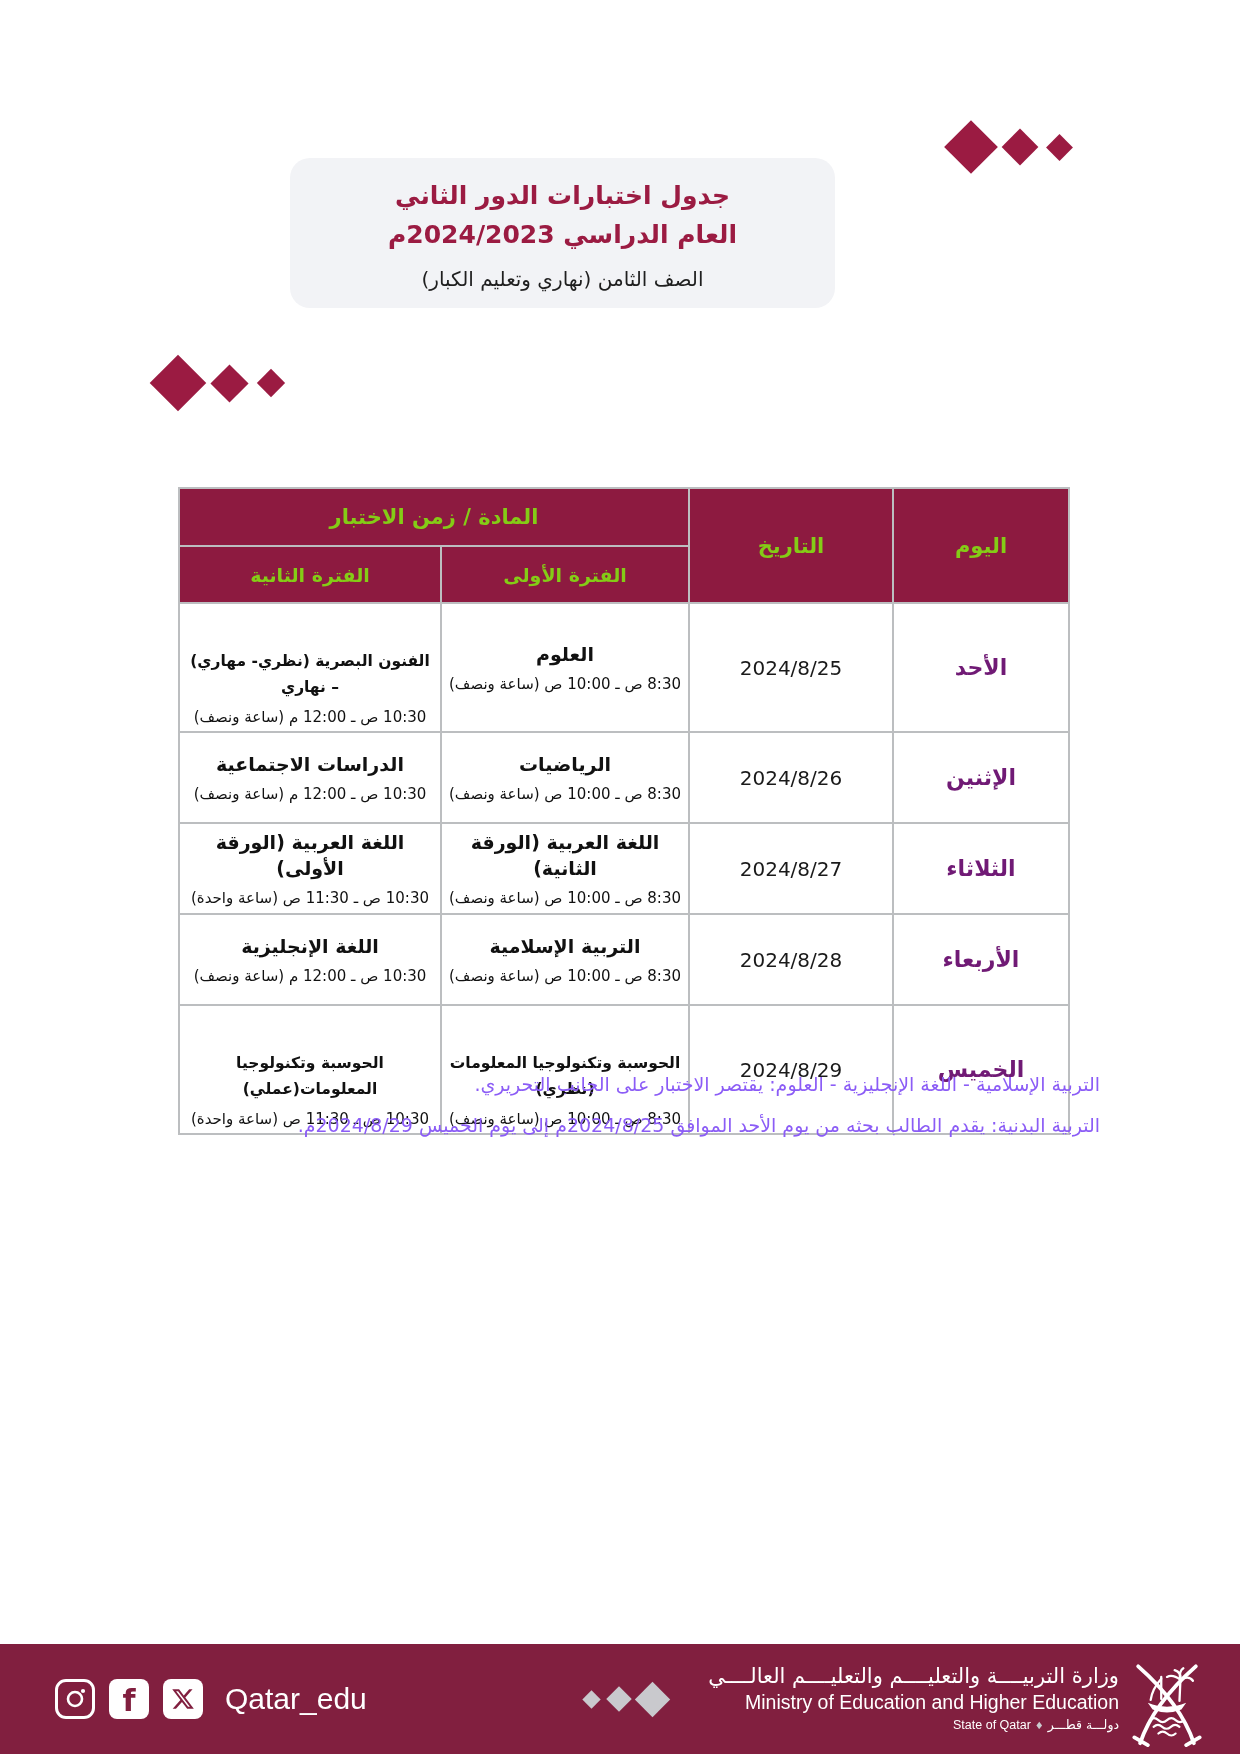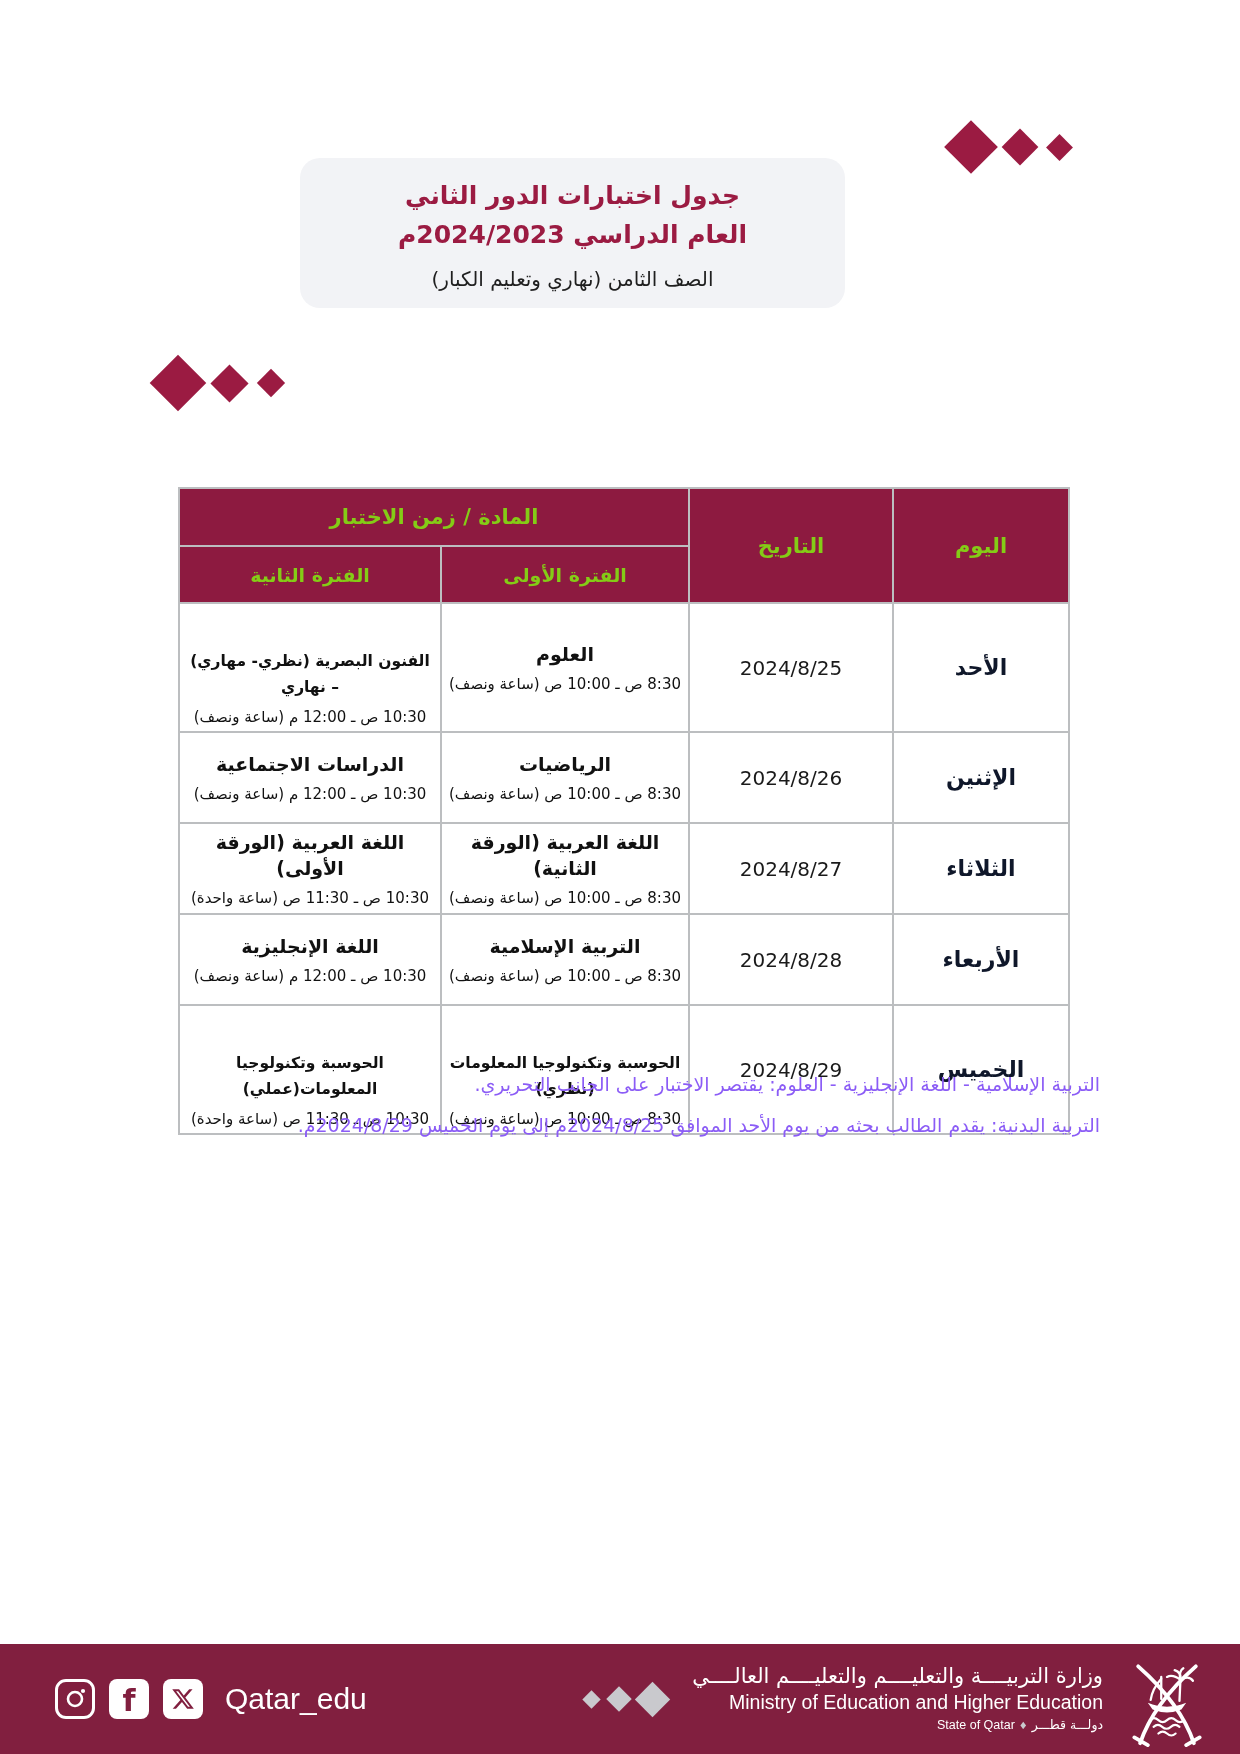--- a/index.html
+++ b/index.html
@@ -13,40 +13,40 @@
   .dm.silver { background:#C9C9CD; }
   .dm-row { position:absolute; display:flex; align-items:center; direction:ltr; }
   .dm-top-right { left:952px; top:124px; height:46px; gap:17px; }
   .dm-left { left:158px; top:358px; height:50px; gap:18px; }
   .d38{width:38px;height:38px;} .d26{width:26px;height:26px;} .d19{width:19px;height:19px;}
   .d40{width:40px;height:40px;} .d27{width:27px;height:27px;} .d20{width:20px;height:20px;}
   .d13{width:13px;height:13px;} .d18{width:18px;height:18px;} .d25{width:25px;height:25px;}
 
   
   .title-box {
-    position:absolute; left:300px; top:158px; width:545px; height:150px;
+    position:absolute; left:290px; top:158px; width:545px; height:150px;
     background:#F2F3F6; border-radius:20px;
     display:flex; flex-direction:column; align-items:center; justify-content:center;
   }
   .title-line { color:#9B1B42; font-size:25px; font-weight:bold; line-height:39px; text-align:center; }
   .subtitle { color:#1f1f1f; font-size:20px; margin-top:13px; text-align:center; }
 
   
   .exam-table {
     position:absolute; left:178px; top:487px; width:890px;
     border-collapse:collapse; table-layout:fixed; direction:rtl;
   }
   .exam-table th, .exam-table td {
     border:2px solid #BCBEC0; text-align:center; vertical-align:middle; padding:4px 6px;
   }
   .exam-table thead th { background:#8D1A40; color:#84cc16; font-weight:bold; }
   .th-main { font-size:21px; height:58px; }
   .th-sub  { font-size:19px; height:57px; }
   .exam-table tbody tr { height:91px; }
-  .cell-day  { color:#0f172a; font-weight:bold; font-size:22px; }
+  .cell-day  { color:#701a75; font-weight:bold; font-size:22px; }
   .cell-date { color:#1a1a1a; font-size:20px; direction:ltr; }
   .subject { font-weight:bold; font-size:19px; color:#111; line-height:26px; }
   .subject.small { font-size:15.5px;margin-top:40px; }
   .time { font-size:15px; color:#111; margin-top:7px; line-height:20px; }
 
   
   .notes {
     position:absolute; right:140px; top:1066px; width:960px;
     color:#8b5cf6; font-size:19px; line-height:36px; text-align:right;
   }
@@ -63,21 +63,21 @@
     display:flex; align-items:center; gap:14px;
   }
   .soc { width:40px; height:40px; border-radius:8px; display:flex; align-items:center; justify-content:center; }
   .soc.filled { background:#ffffff; }
   .soc.outline { border:3px solid #ffffff; border-radius:11px; }
   .fb-f { color:#811F3F; font-weight:bold; font-size:30px; line-height:1; transform:translateY(2px); }
   .handle { color:#ffffff; font-size:30px; font-family:"Liberation Sans", sans-serif; margin-left:8px; }
   .footer-dms { left:585px; top:0; height:110px; gap:12px; }
   .footer-right {
     position:absolute; right:25px; top:0; height:100%;
-    display:flex; align-items:center; gap:16px;
+    display:flex; align-items:center; 
   }
   .ministry-text { text-align:right; color:#ffffff; direction:rtl; }
   .ministry-ar { font-size:21px; line-height:27px; }
   .ministry-en { font-size:19.5px; line-height:25px; font-family:"Liberation Sans", sans-serif; }
   .state-line { font-size:12.5px; line-height:19px; }
   .state-line .sep { color:#C9C9CD; font-size:10px; padding:0 4px; }
   .emblem { width:96px; height:96px; }
 </style>
 </head>
 <body>

